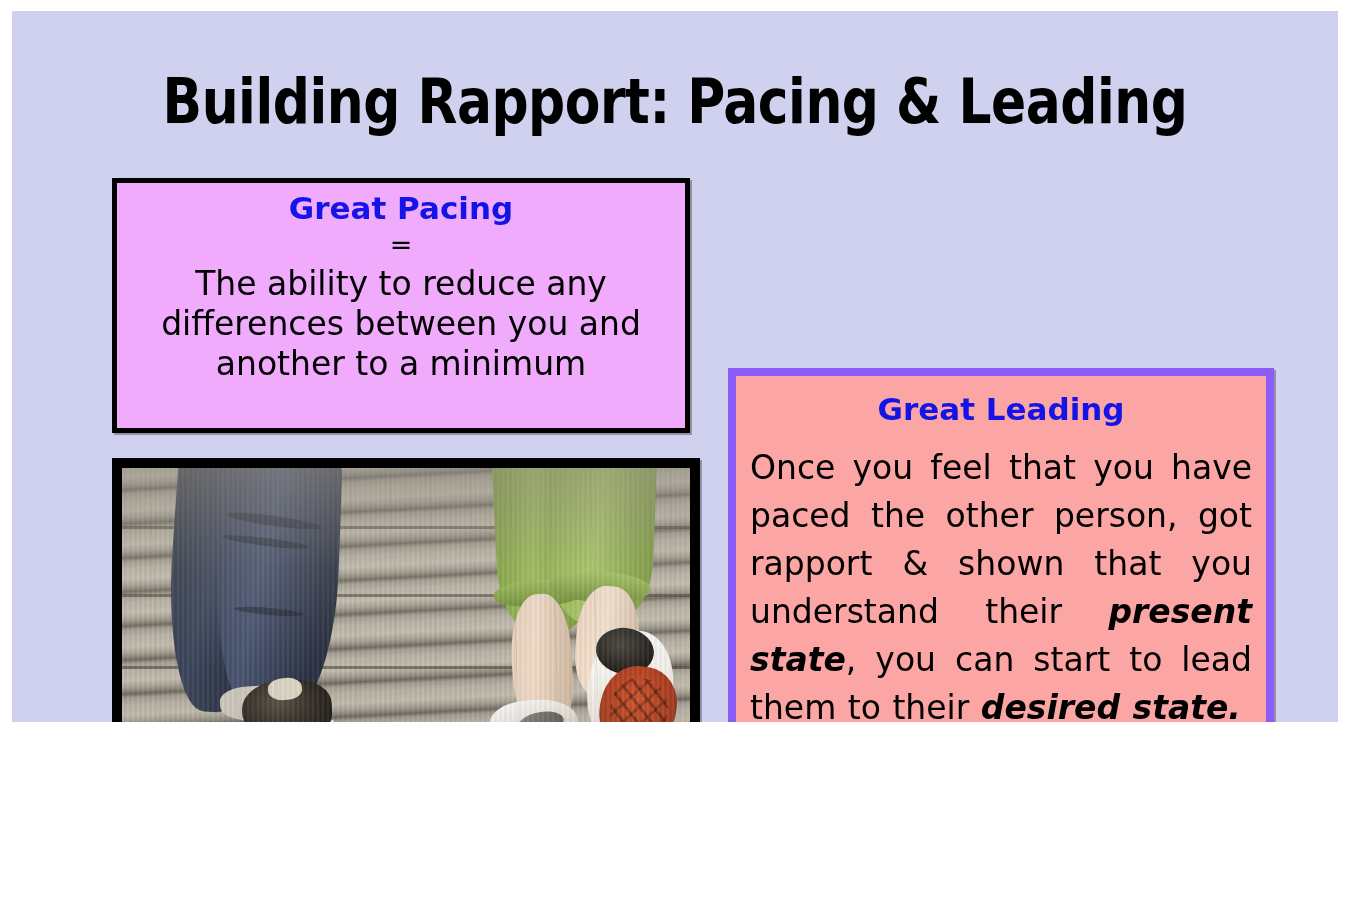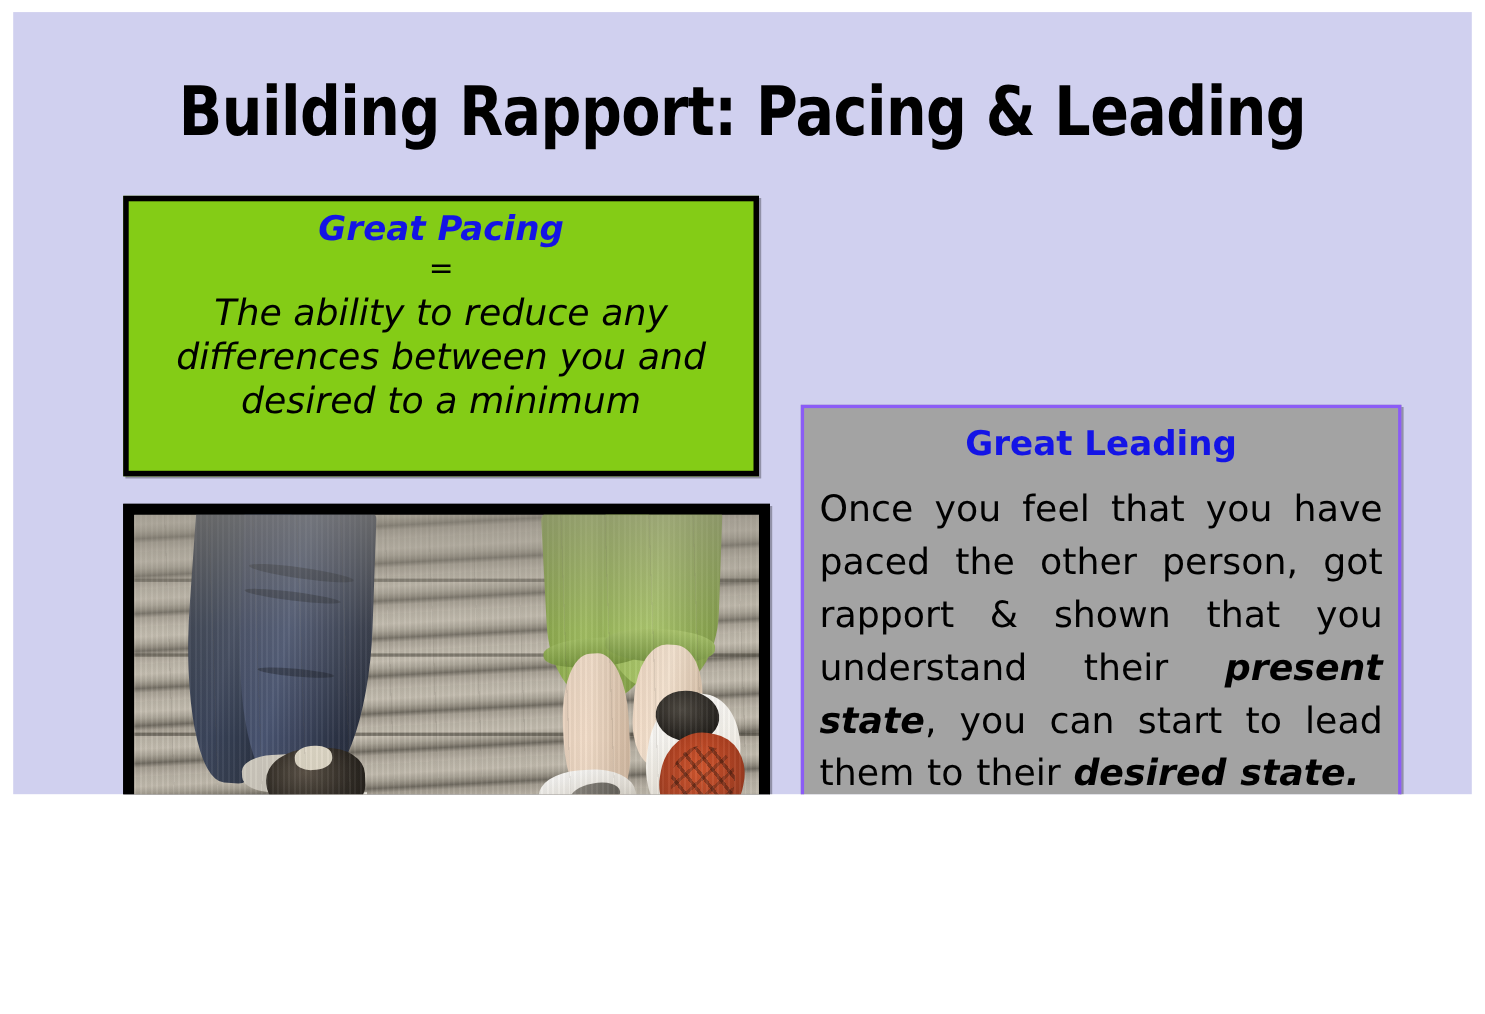--- a/index.html
+++ b/index.html
@@ -44,24 +44,23 @@
   }
 
   
   #pacing-box {
     position: absolute;
     left: 100px;
     top: 167px;
     width: 578px;
     height: 255px;
     box-sizing: border-box;
-    background: #84cc16;
+    background: #f0abfc;
     border: 5px solid #000000;
     box-shadow: 2px 2px 0 rgba(0,0,0,0.30);
-    font-style: italic;
   }
   #pacing-heading {
     margin: 5px 0 0 0;
     text-align: center;
     font-size: 31px;
     line-height: 40px;
     font-weight: bold;
     color: #1414e6;
     font-family: "DejaVu Sans", "Liberation Sans", sans-serif;
   }
@@ -298,22 +297,22 @@
   }
 
   
   #leading-box {
     position: absolute;
     left: 716px;
     top: 357px;
     width: 546px;
     height: 478px;
     box-sizing: border-box;
-    background: #a3a3a3;
-    border: 3px solid #8b5cf6;
+    background: #fca5a5;
+    border: 8px solid #8b5cf6;
     box-shadow: 2px 2px 0 rgba(0,0,0,0.30);
   }
   #leading-heading {
     margin: 12px 0 0 0;
     text-align: center;
     font-size: 31px;
     line-height: 42px;
     font-weight: bold;
     color: #1414e6;
   }
@@ -334,21 +333,21 @@
 </head>
 <body>
 
 <div id="slide">
 
   <div id="slide-title">Building Rapport: Pacing &amp; Leading</div>
 
   <div id="pacing-box">
     <div id="pacing-heading">Great Pacing</div>
     <div id="pacing-equals">=</div>
-    <div id="pacing-body">The ability to reduce any differences between you and desired to a minimum</div>
+    <div id="pacing-body">The ability to reduce any differences between you and another to a minimum</div>
   </div>
 
   <div id="photo-frame">
     <div id="photo-inner">
       <div id="boardwalk"></div>
       <div class="plank-seam" style="top:58px;"></div>
       <div class="plank-seam" style="top:126px;"></div>
       <div class="plank-seam" style="top:198px;"></div>
       <div class="plank-seam" style="top:268px;"></div>
       <div class="plank-seam" style="top:318px;"></div>

